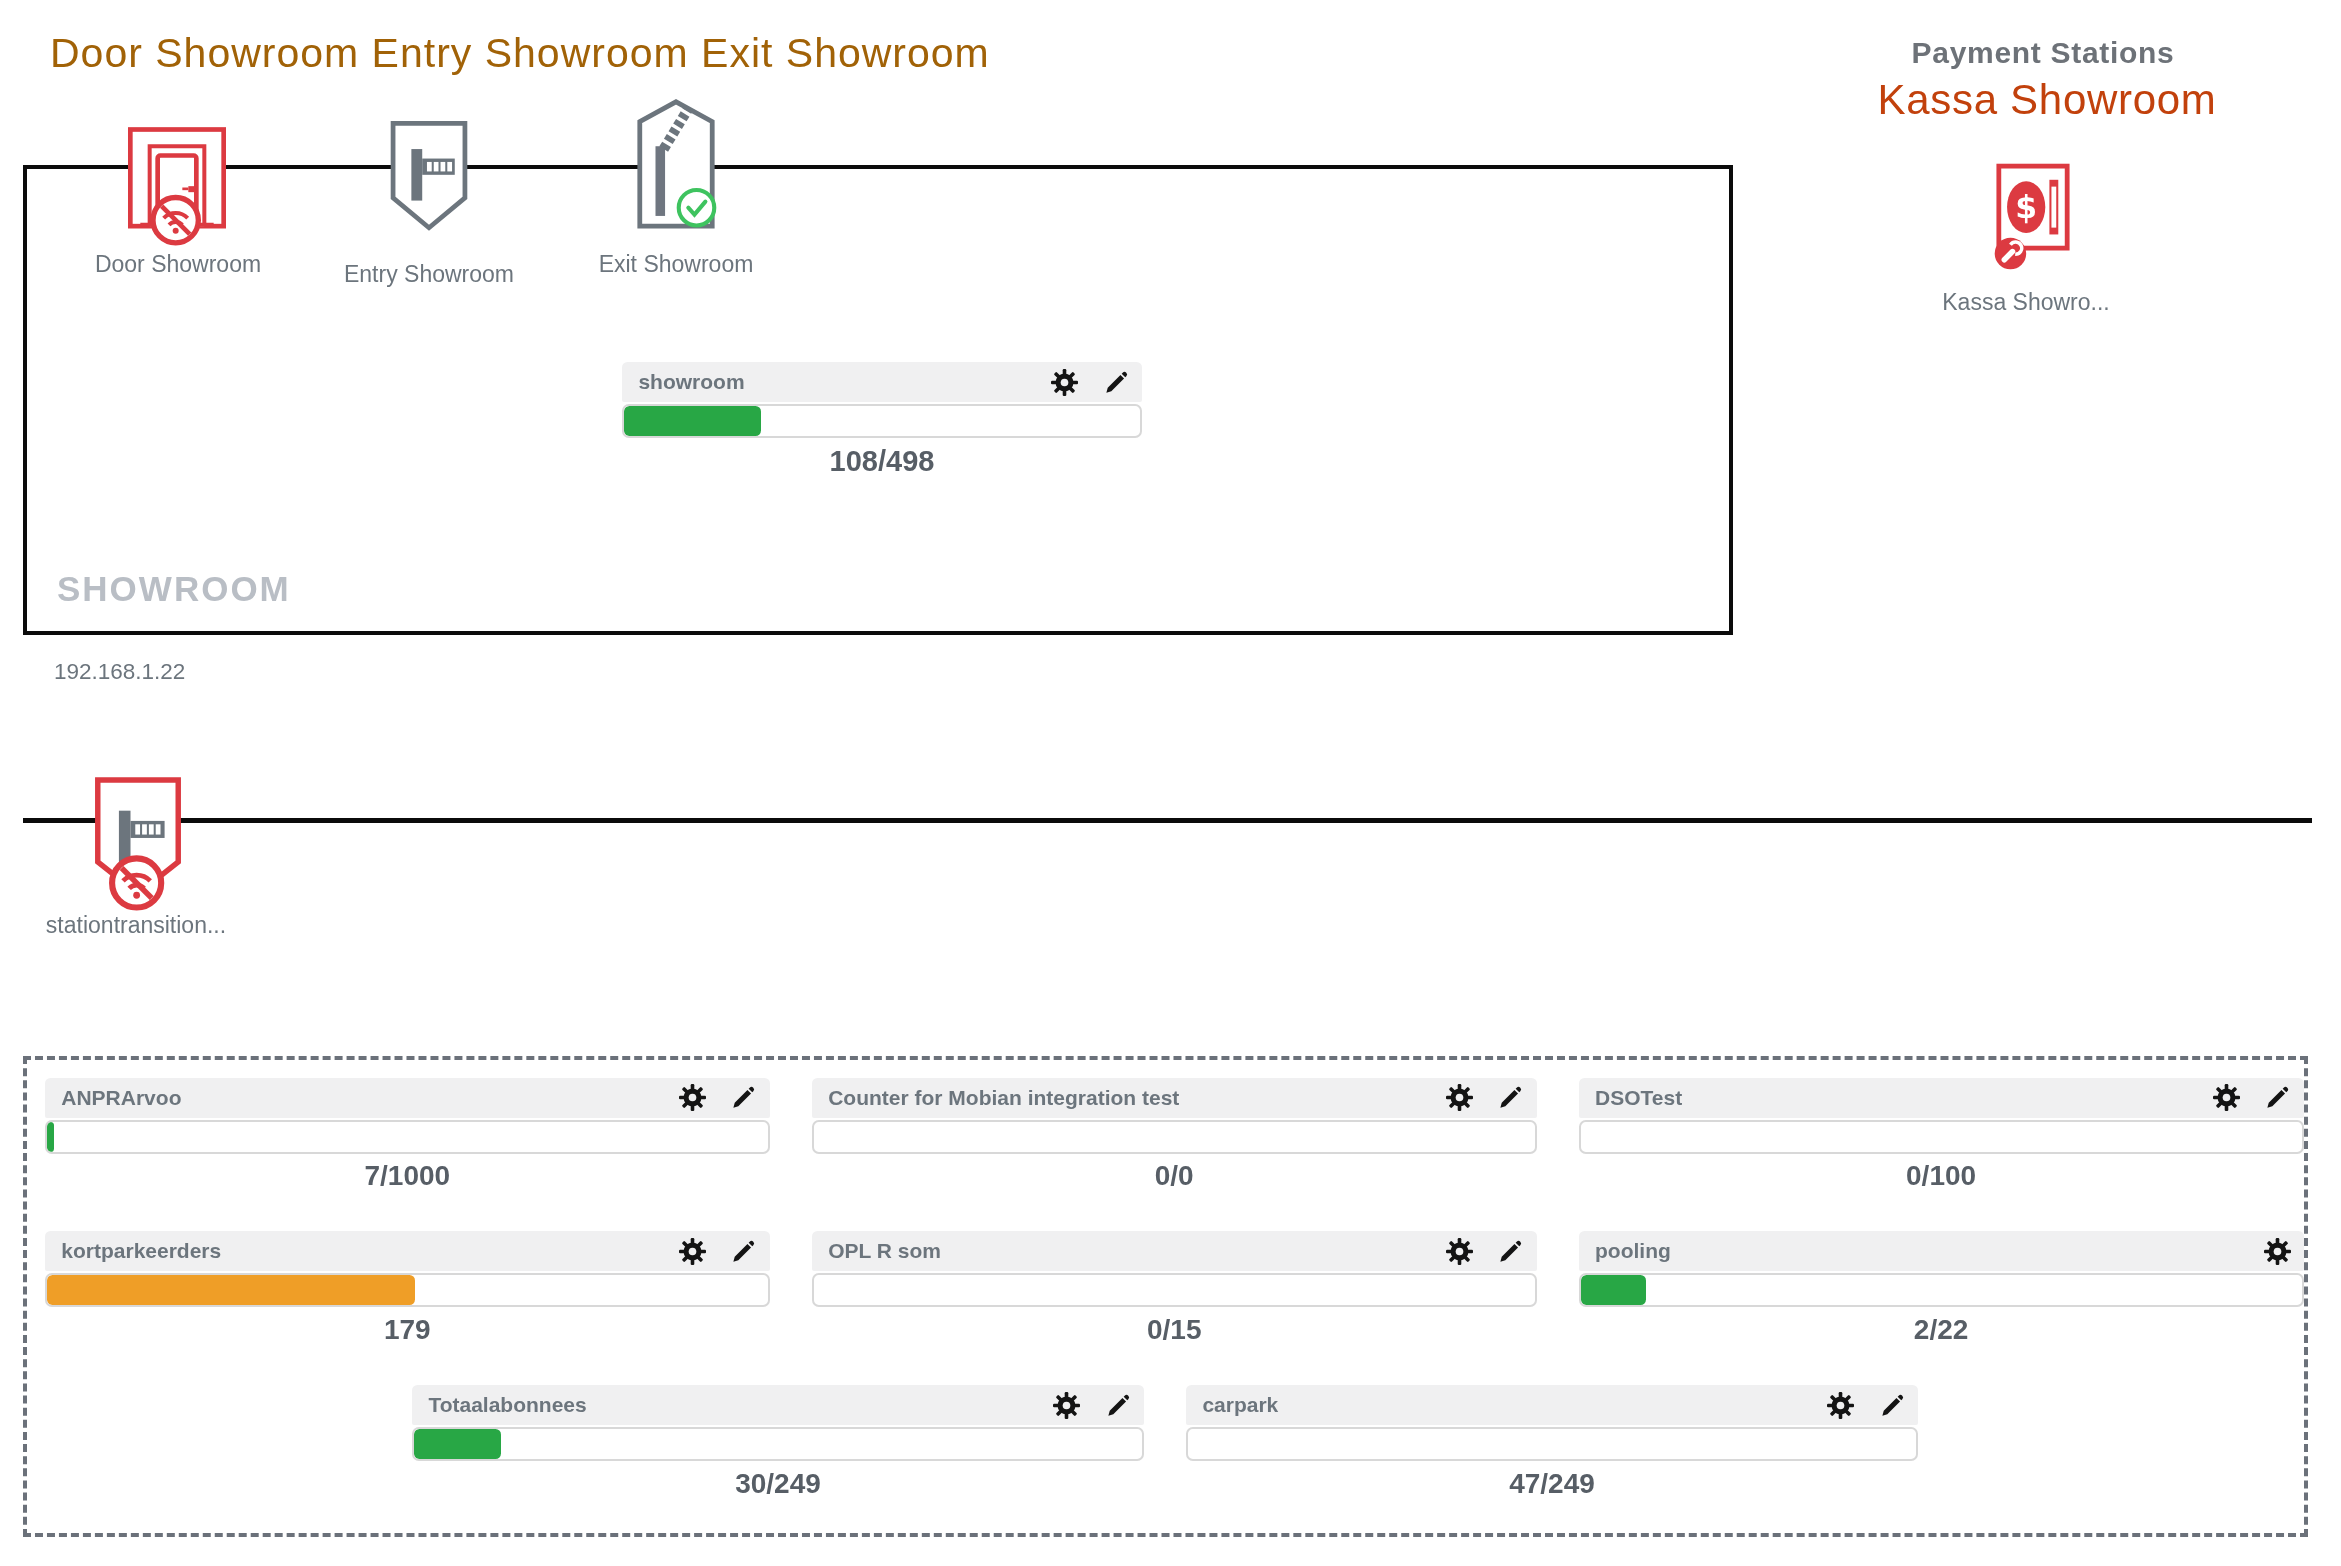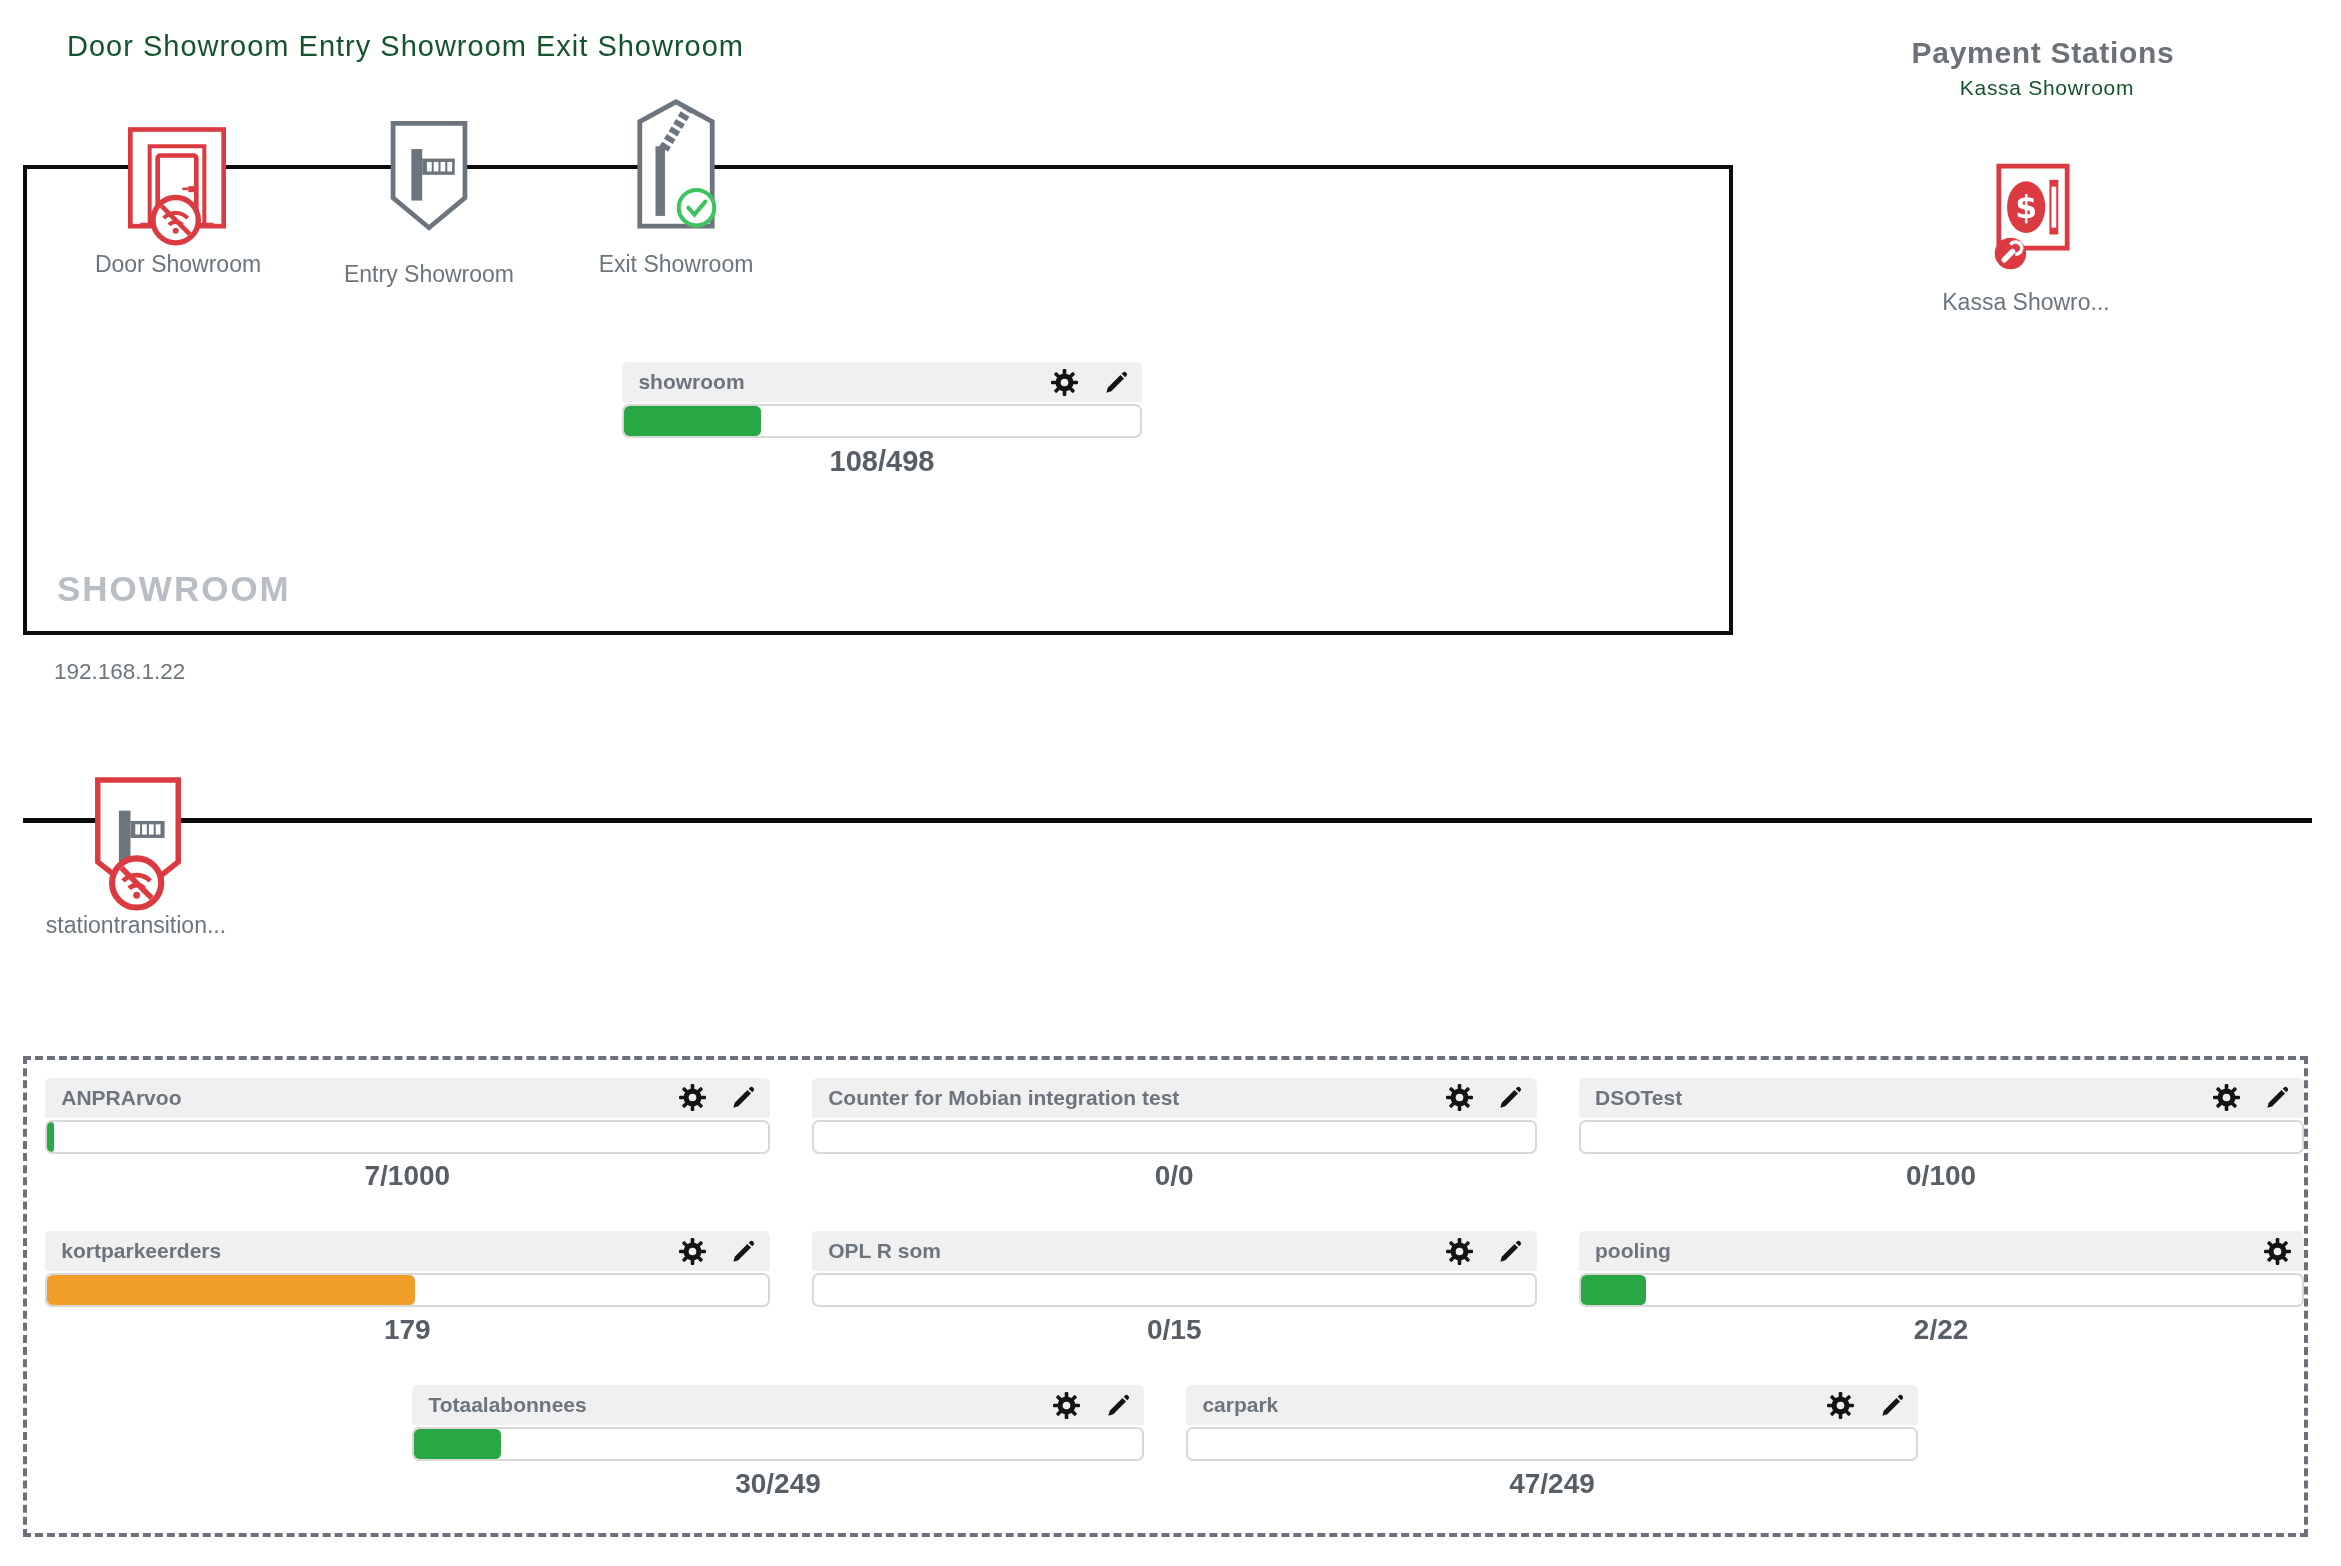--- a/index.html
+++ b/index.html
@@ -1,38 +1,38 @@
 <!DOCTYPE html>
 <html style="font-size:11px"><head>
 <meta charset="utf-8">
 <style>
   html,body{margin:0;padding:0;}
   body{font-family:"Liberation Sans", sans-serif; background:#ffffff;}
   .page{position:relative;width:2342px;height:1567px;background:#fff;overflow:hidden;}
 
-  .main-title{position:absolute;left:67px;top:30px;font-size:29px;font-weight:500;
-    color:#14532d;letter-spacing:1px;white-space:nowrap;}
+  .main-title{position:absolute;left:50px;top:30px;font-size:41px;font-weight:500;
+    color:#a16207;letter-spacing:1px;white-space:nowrap;}
 
   .zone-box{position:absolute;left:22.5px;top:165px;width:1710px;height:470px;
     border:4.8px solid #0b0b0b;box-sizing:border-box;}
   .zone-label{position:absolute;left:57px;top:569px;font-size:35px;font-weight:700;
     color:#b9bec5;letter-spacing:2px;}
 
   .station{position:absolute;}
   .station svg{display:block;}
   .station-label{position:absolute;transform:translateX(-50%);font-size:23px;
     color:#6c757d;font-weight:500;white-space:nowrap;}
 
   .ip-label{position:absolute;left:54px;top:659px;font-size:22.5px;color:#6c757d;font-weight:500;}
   .lane-line{position:absolute;left:22.5px;top:818px;width:2289px;height:4.8px;background:#0b0b0b;}
 
   .pay-title{position:absolute;left:2043px;top:36px;transform:translateX(-50%);
     font-size:30px;font-weight:700;color:#6d7278;white-space:nowrap;letter-spacing:0.7px;}
   .pay-subtitle{position:absolute;left:2047px;top:76px;transform:translateX(-50%);
-    font-size:21px;font-weight:500;color:#14532d;white-space:nowrap;letter-spacing:0.7px;}
+    font-size:42px;font-weight:500;color:#c2410c;white-space:nowrap;letter-spacing:0.7px;}
 
   
   .counter{width:732px;}
   .counter .hdr{height:40px;background:#f0f0f1;border-radius:5.5px 5.5px 2px 2px;
     display:flex;align-items:center;padding:0 12.3px 0 16.4px;box-sizing:border-box;}
   .counter .cname{flex:1;font-size:21px;font-weight:700;color:#6c757d;
     white-space:nowrap;overflow:hidden;}
   .hdr-icons{display:flex;align-items:center;gap:24.5px;}
   .hdr-icons .icn{width:27px;height:27px;cursor:pointer;}
   .bar{margin-top:2px;height:34px;background:#fff;border:2px solid #d8d8d8;

